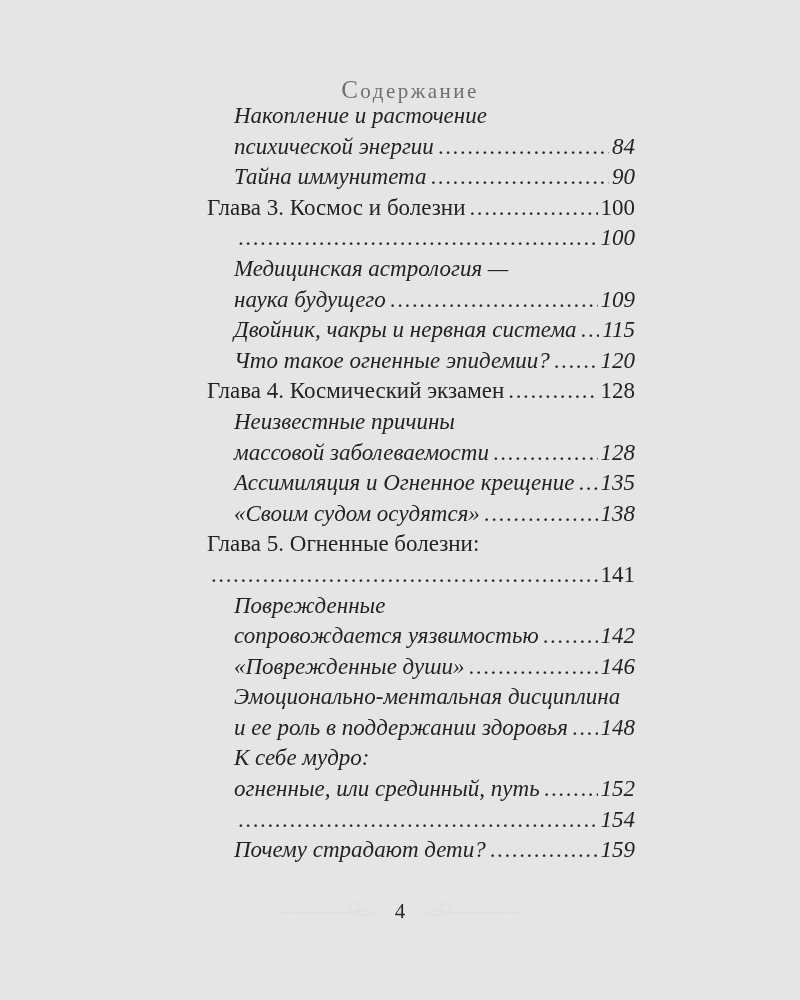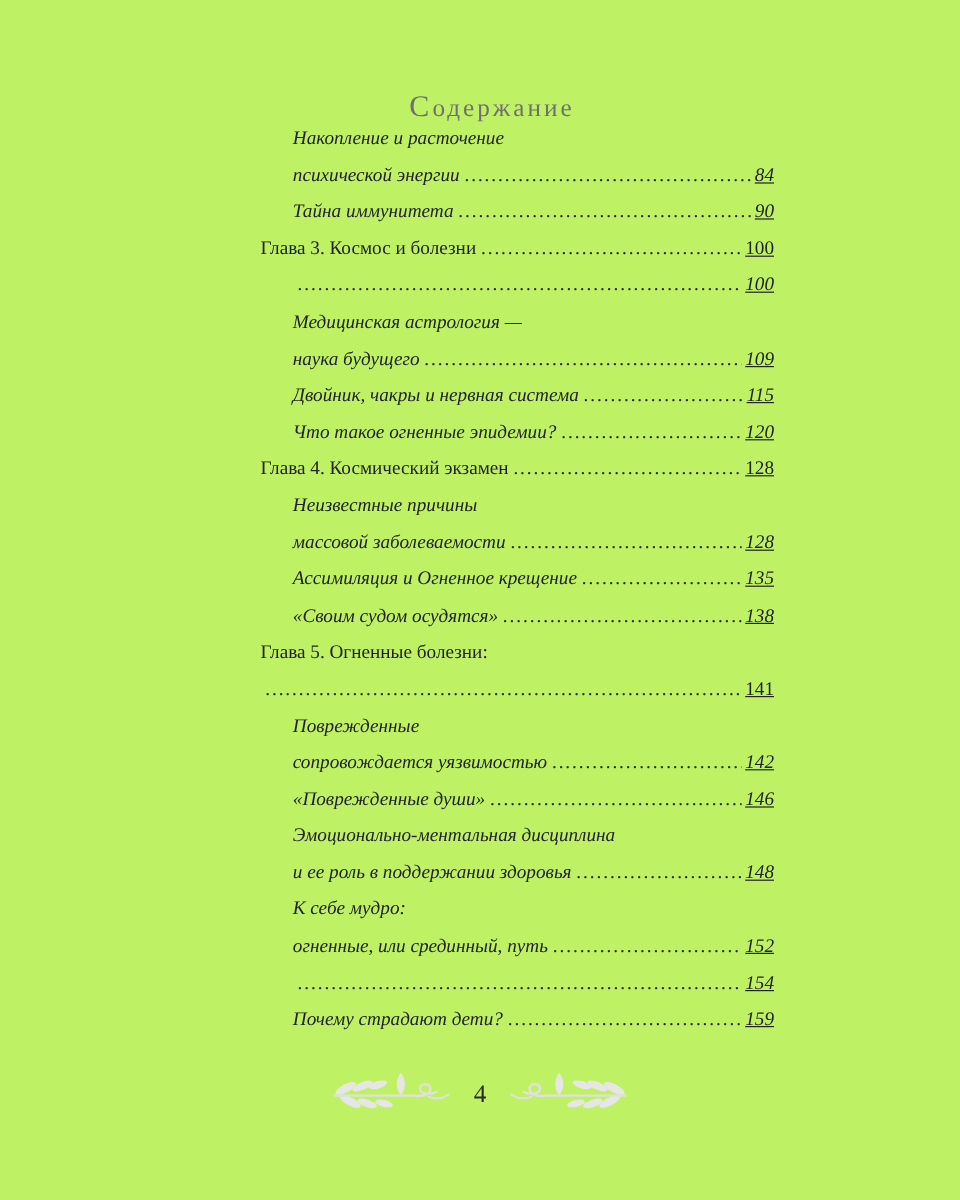--- a/index.html
+++ b/index.html
@@ -4,21 +4,21 @@
 <style>
   html, body {
     margin: 0;
     padding: 0;
     background: #ffffff;
   }
   .book-page {
     position: relative;
     width: 800px;
     height: 1000px;
-    background: #bef264;
+    background: #e5e5e5;
     font-family: "Liberation Serif", serif;
     color: #232323;
     overflow: hidden;
   }
   
   .toc-title {
     position: absolute;
     top: 76px;
     left: 0;
     width: 820px;
@@ -29,24 +29,24 @@
     letter-spacing: 2.5px;
     color: #6f6f6f;
     font-family: "Liberation Serif", serif;
   }
   .toc-title::first-letter {
     font-size: 25px;
   }
   
   .toc {
     position: absolute;
-    left: 217px;
+    left: 207px;
     top: 101px;
     width: 428px;
-    font-size: 16px;
+    font-size: 23px;
   }
   .entry { margin: 0; }
   .entry.sub {
     font-style: italic;
     padding-left: 27px;
   }
   .entry.chapter {
     font-style: normal;
     padding-left: 0;
   }
@@ -68,21 +68,20 @@
   }
   .dots::after {
     content: "........................................................................................................................";
     letter-spacing: 1.6px;
     font-style: normal;
     color: #2a2a2a;
   }
   .pageno {
     flex: 0 0 auto;
     text-align: left;
-    text-decoration: underline;
   }
   
   .page-footer {
     position: absolute;
     top: 892px;
     left: 0;
     width: 800px;
     display: flex;
     justify-content: center;
     align-items: center;

